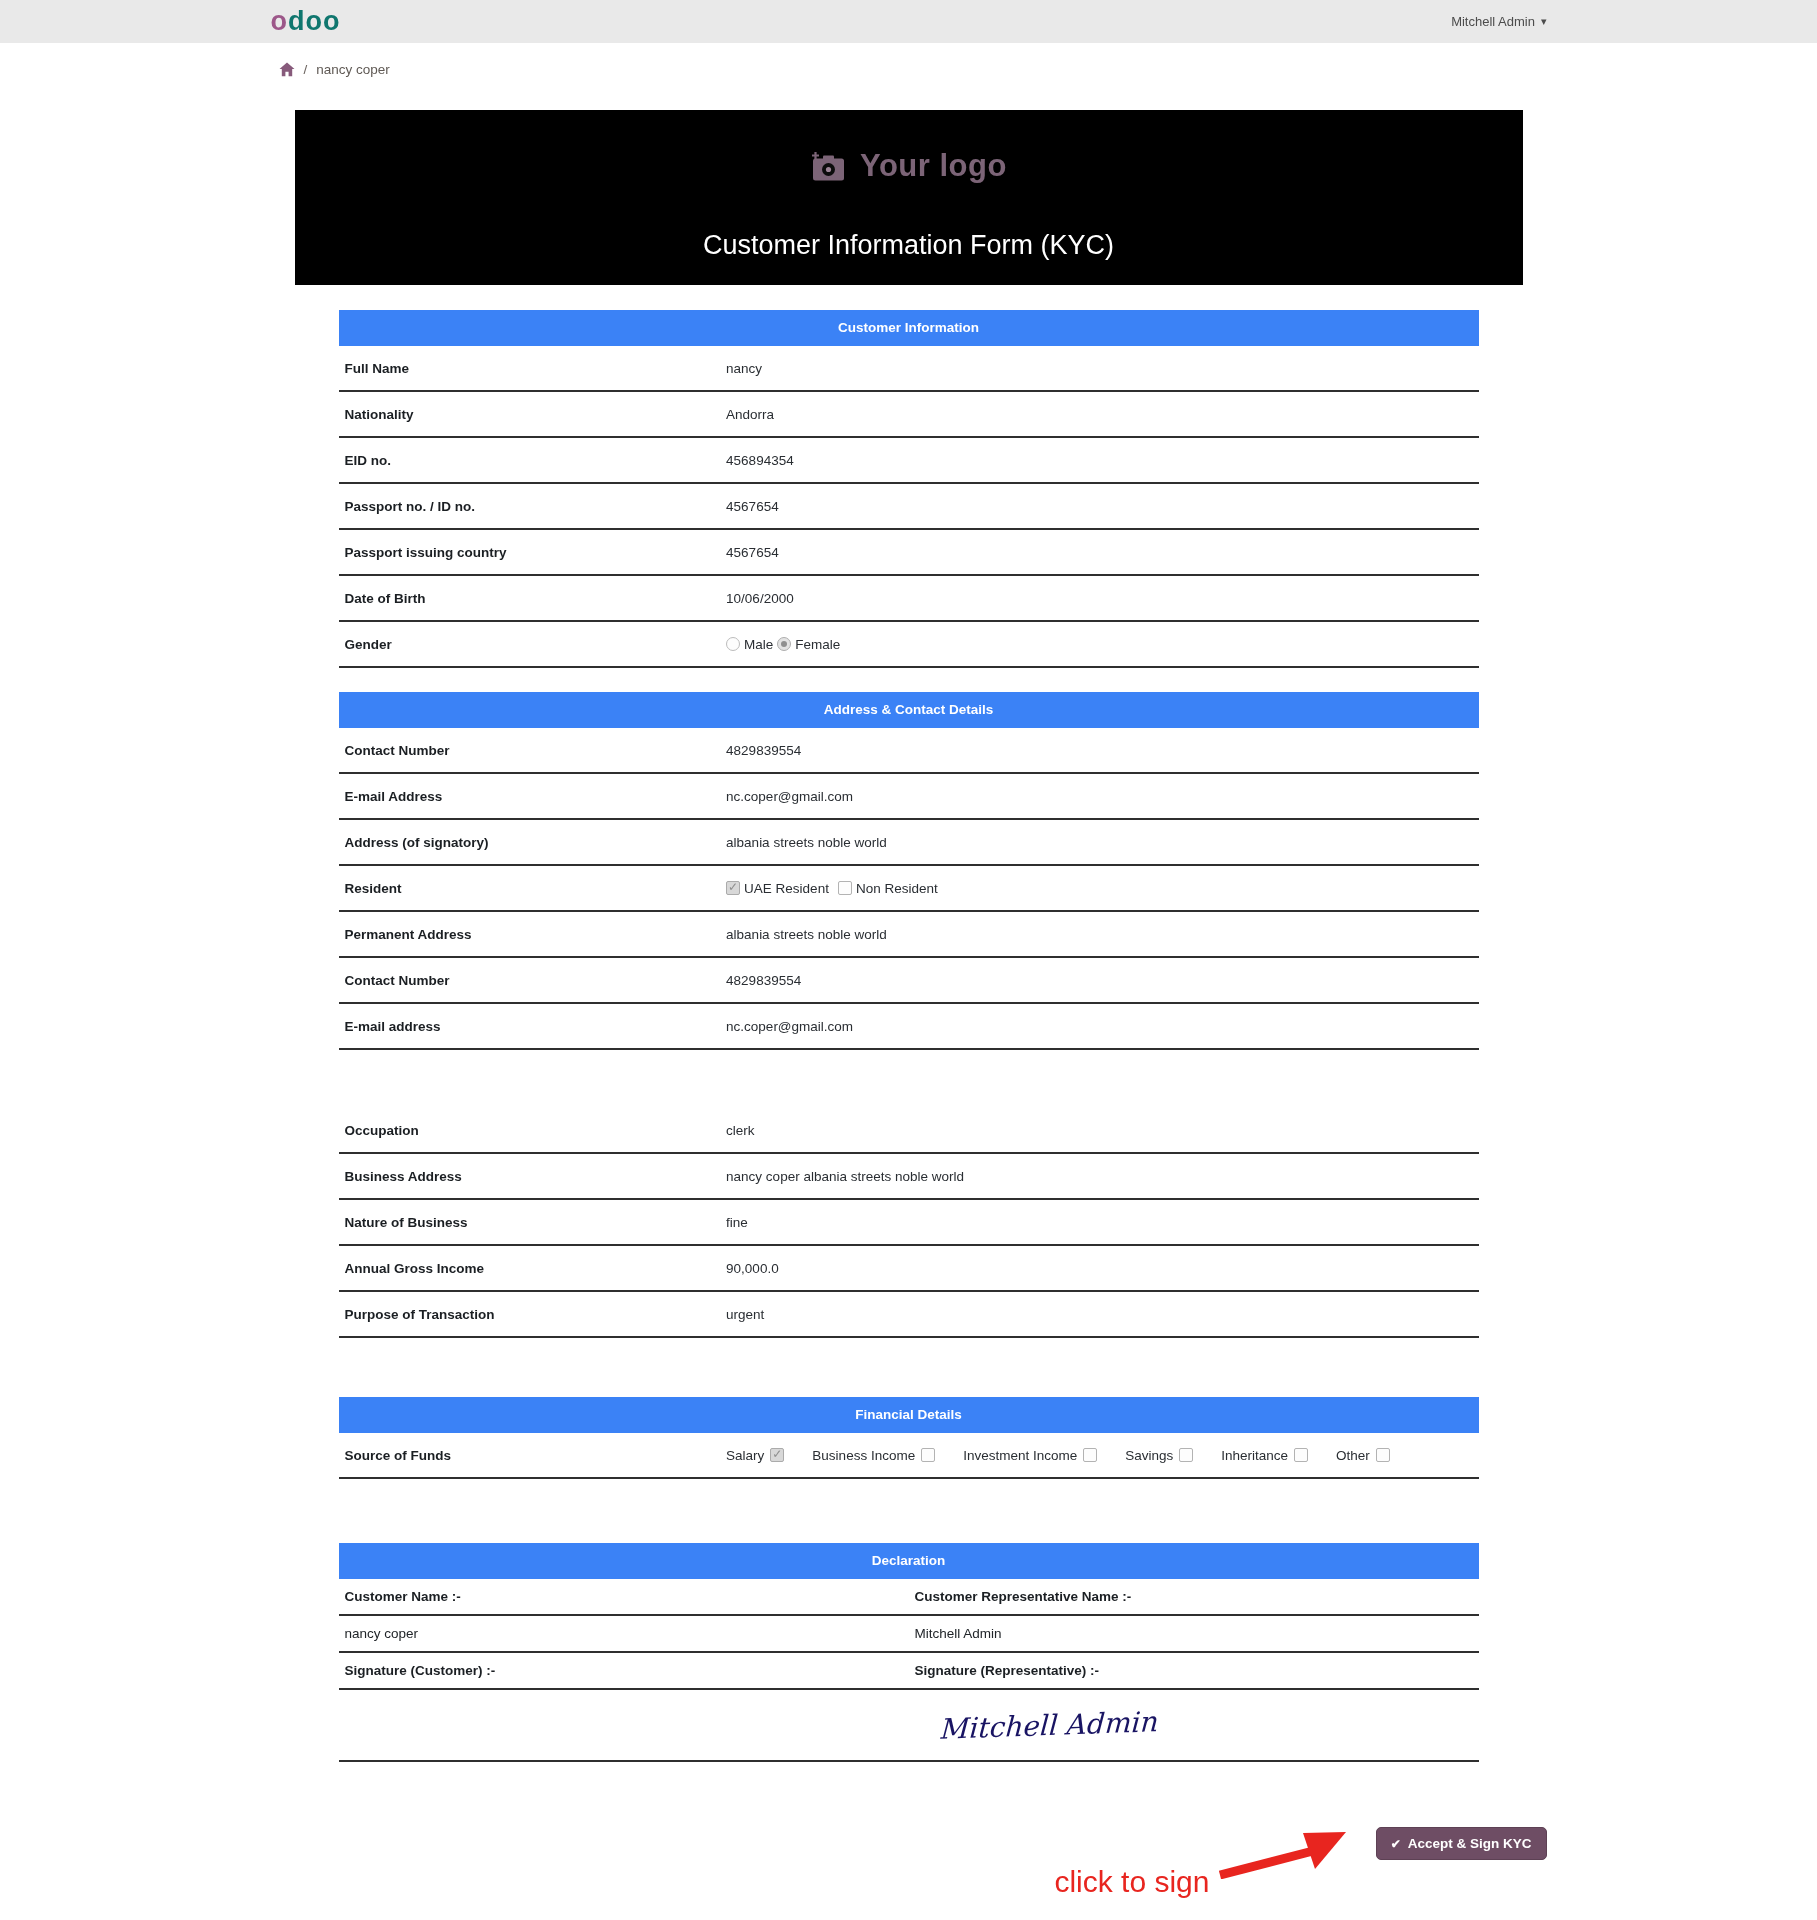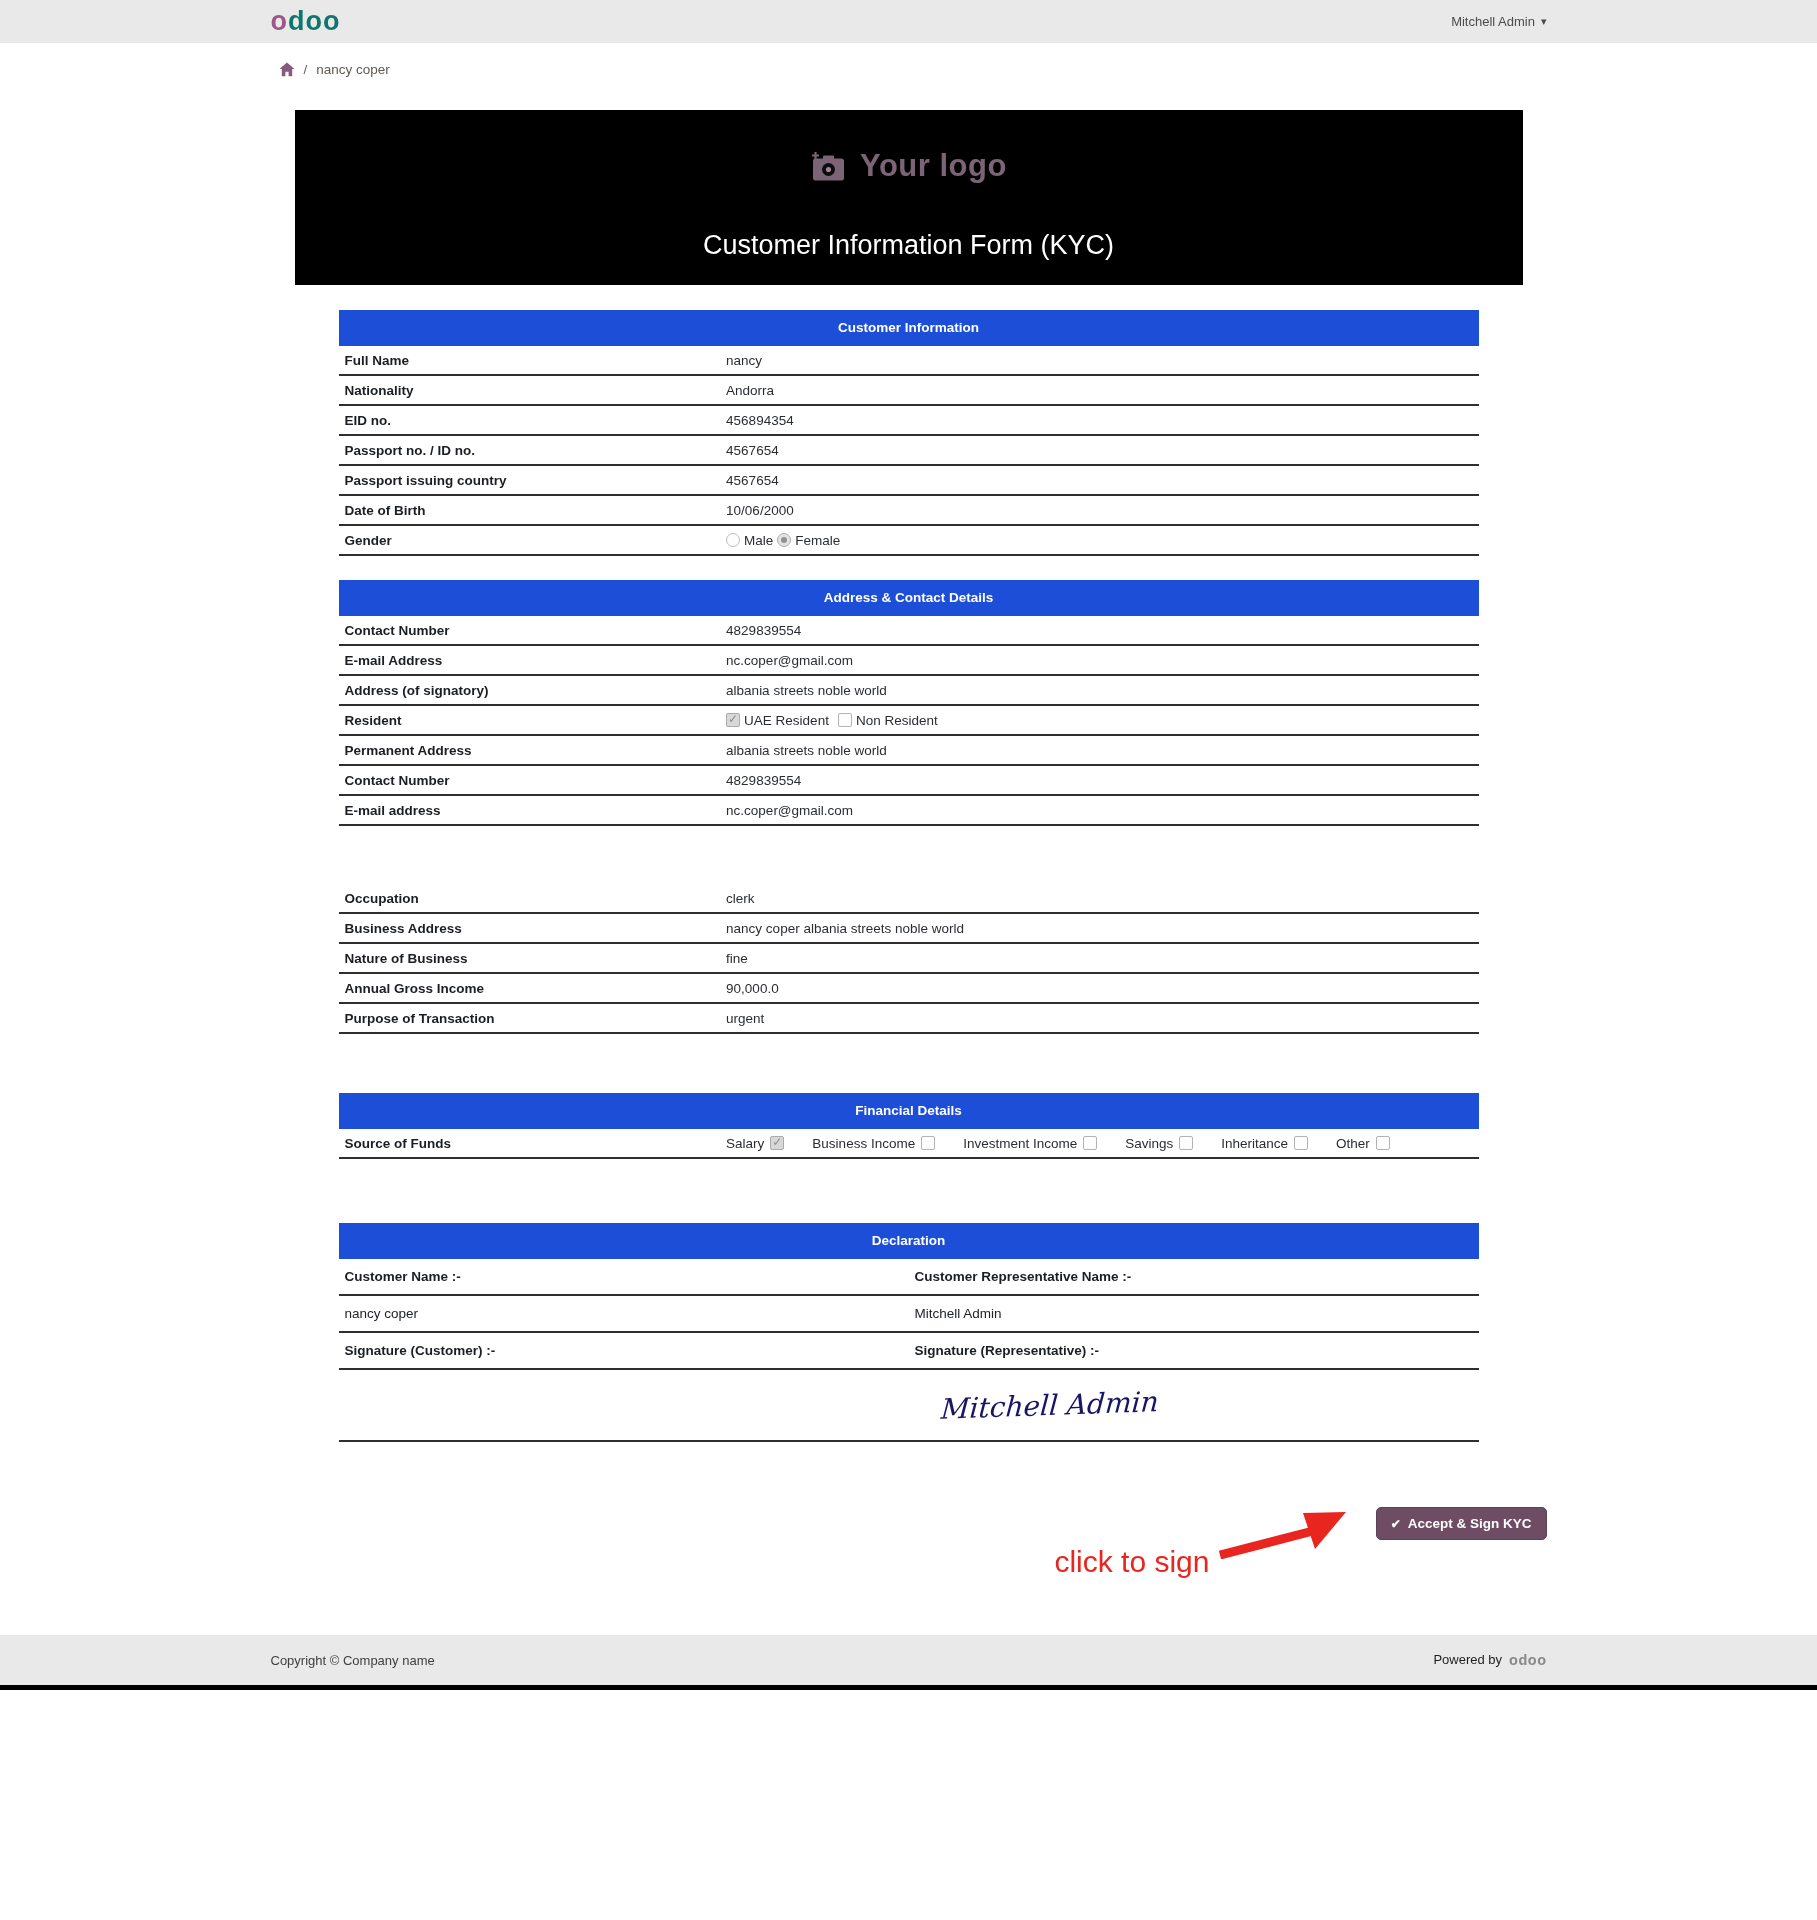--- a/index.html
+++ b/index.html
@@ -32,22 +32,22 @@
   .logo-line span { font-size:31px; font-weight:bold; color:#7c6477; letter-spacing:0.5px; }
   .banner-title { margin-top:46px; font-size:27px; color:#ffffff; font-weight:400; }
 
   
   .tbl { width:1140px; margin:0 auto; }
   .t1 { margin-top:25px; }
   .t2 { margin-top:24px; }
   .t3 { margin-top:58px; }
   .t4 { margin-top:59px; }
   .t5 { margin-top:64px; }
-  .bar { height:36px; line-height:36px; background:#1d4ed8; color:#fff; text-align:center; font-size:13.5px; font-weight:bold; }
-  .row { display:flex; align-items:center; height:30px; border-bottom:2px solid #2f2f2f; font-size:13.5px; }
+  .bar { height:36px; line-height:36px; background:#3b82f6; color:#fff; text-align:center; font-size:13.5px; font-weight:bold; }
+  .row { display:flex; align-items:center; height:46px; border-bottom:2px solid #2f2f2f; font-size:13.5px; }
   .t5 .row { height:37px; }
   .row.sig-row { height:72px; }
   .lbl { width:34%; font-weight:bold; padding-left:6px; color:#1b1f23; }
   .val { flex:1; color:#2a2e33; }
   .half { width:50%; padding-left:6px; }
   .half.b { font-weight:bold; color:#1b1f23; }
 
   
   .opts { display:flex; align-items:center; }
   .radio { width:14px; height:14px; border-radius:50%; border:1px solid #bcbcbc; background:#fdfdfd; display:inline-block; position:relative; flex:none; }

